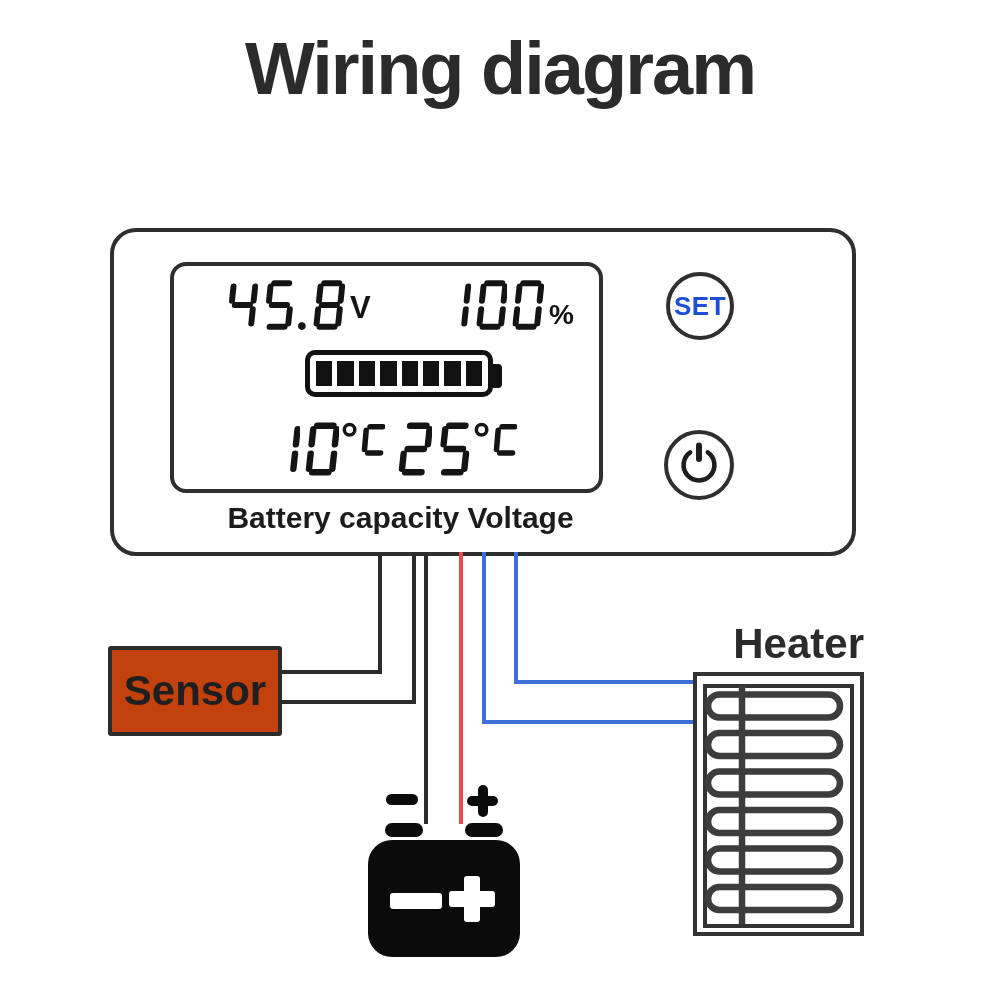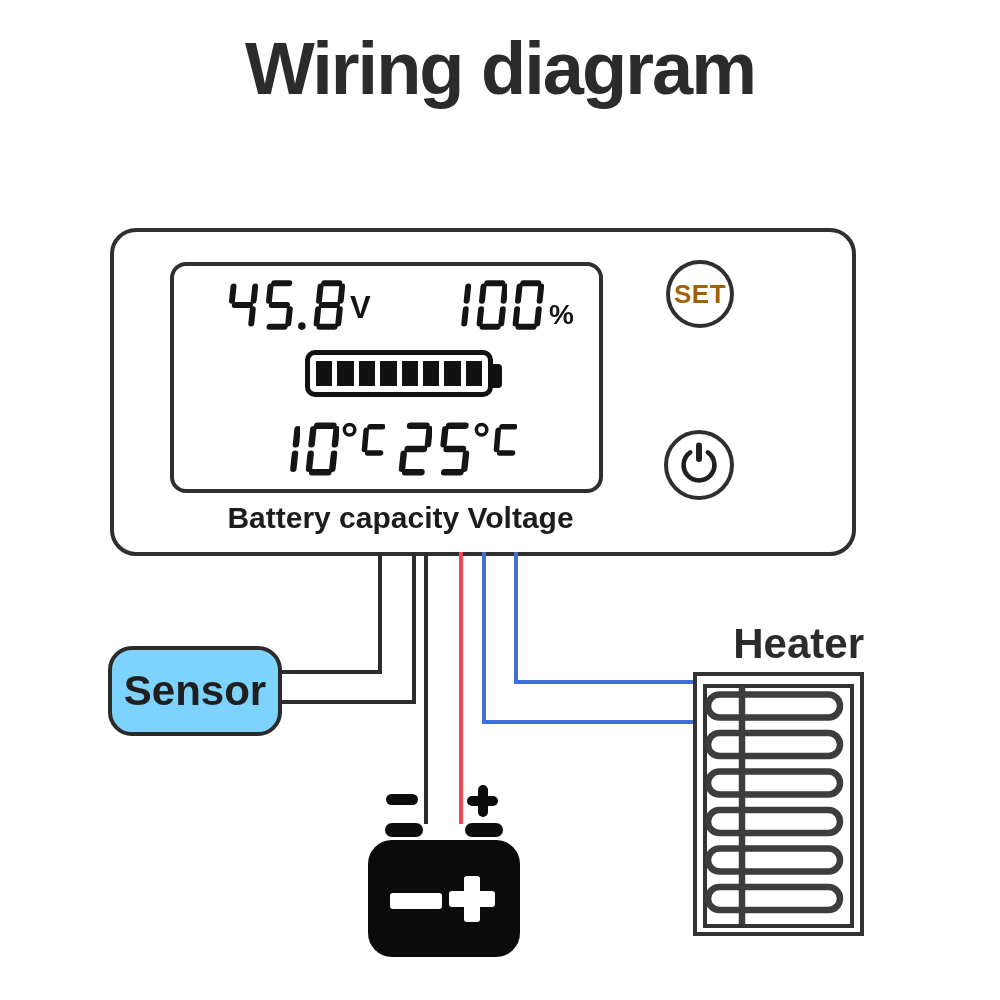--- a/index.html
+++ b/index.html
@@ -31,30 +31,30 @@
                 border:5px solid #111; border-radius:10px; }
   .gauge-nub  { position:absolute; left:493px; top:364px; width:9px; height:24px;
                 background:#111; border-radius:0 4px 4px 0; }
   .gauge-bars { position:absolute; left:6px; top:6px; right:6px; bottom:6px;
                 display:flex; gap:5px; }
   .gauge-bars .bar { flex:1; background:#111; }
 
   
   .btn-circle { position:absolute; border:4px solid #2f2f2f; border-radius:50%;
                 background:#fff; display:flex; align-items:center; justify-content:center; }
-  #btn-set { left:666px; top:260px; width:68px; height:68px;
-             font-size:26px; font-weight:700; color:#a16207; letter-spacing:0.5px; }
+  #btn-set { left:666px; top:272px; width:68px; height:68px;
+             font-size:26px; font-weight:700; color:#1d4ed8; letter-spacing:0.5px; }
   #btn-power { left:664px; top:430px; width:70px; height:70px; }
 
   
   .wire { position:absolute; }
 
   
   .sensor-box { position:absolute; left:108px; top:646px; width:174px; height:90px;
-                border:4px solid #2b2b2b; border-radius:24px; background:#7dd3fc;
+                border:4px solid #2b2b2b; border-radius:3px; background:#c2410c;
                 display:flex; align-items:center; justify-content:center;
                 font-size:42px; font-weight:700; color:#1f1f1f; }
 
   
   .heater-label { position:absolute; left:693px; top:620px; width:171px; text-align:right;
                   font-size:42px; font-weight:700; color:#2b2b2b; }
   .heater-outer { position:absolute; left:693px; top:672px; width:171px; height:264px;
                   border:4px solid #333; background:#fff; }
   .heater-inner { position:absolute; left:703px; top:684px; width:151px; height:244px;
                   border:4px solid #333; }

